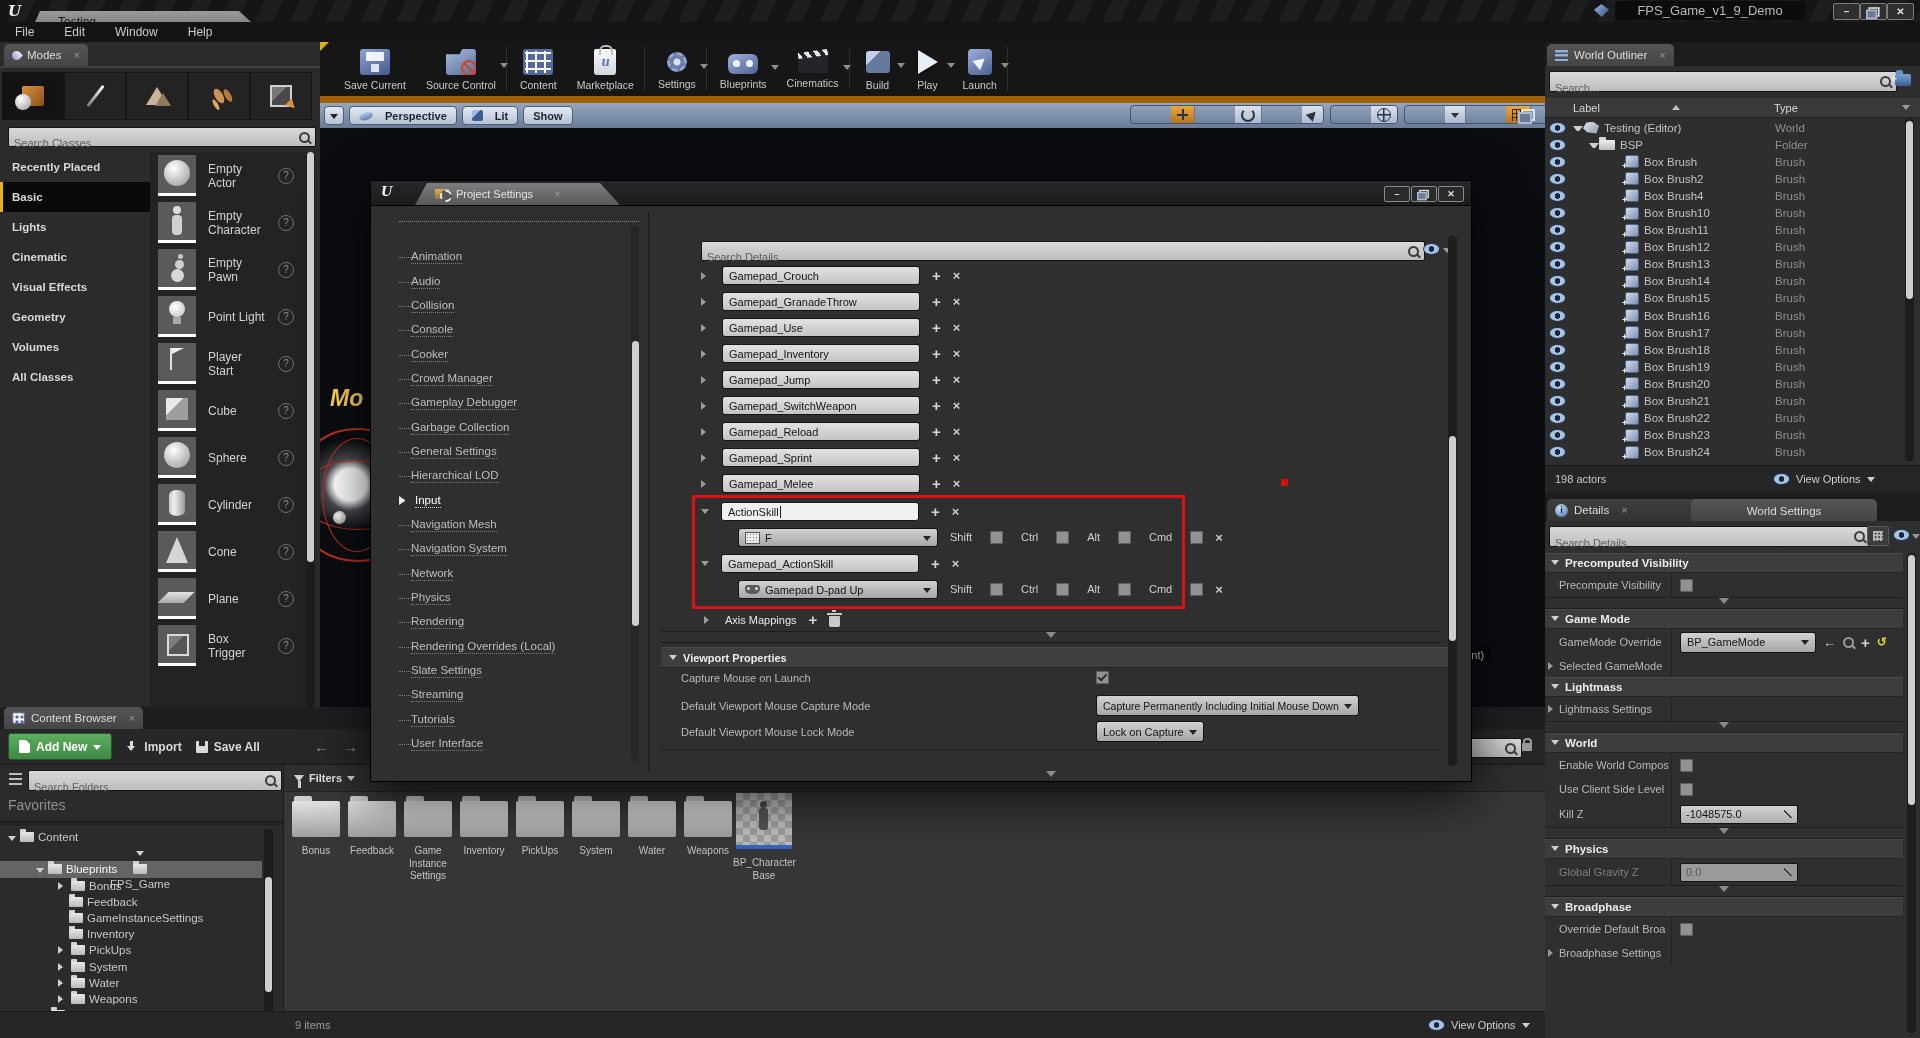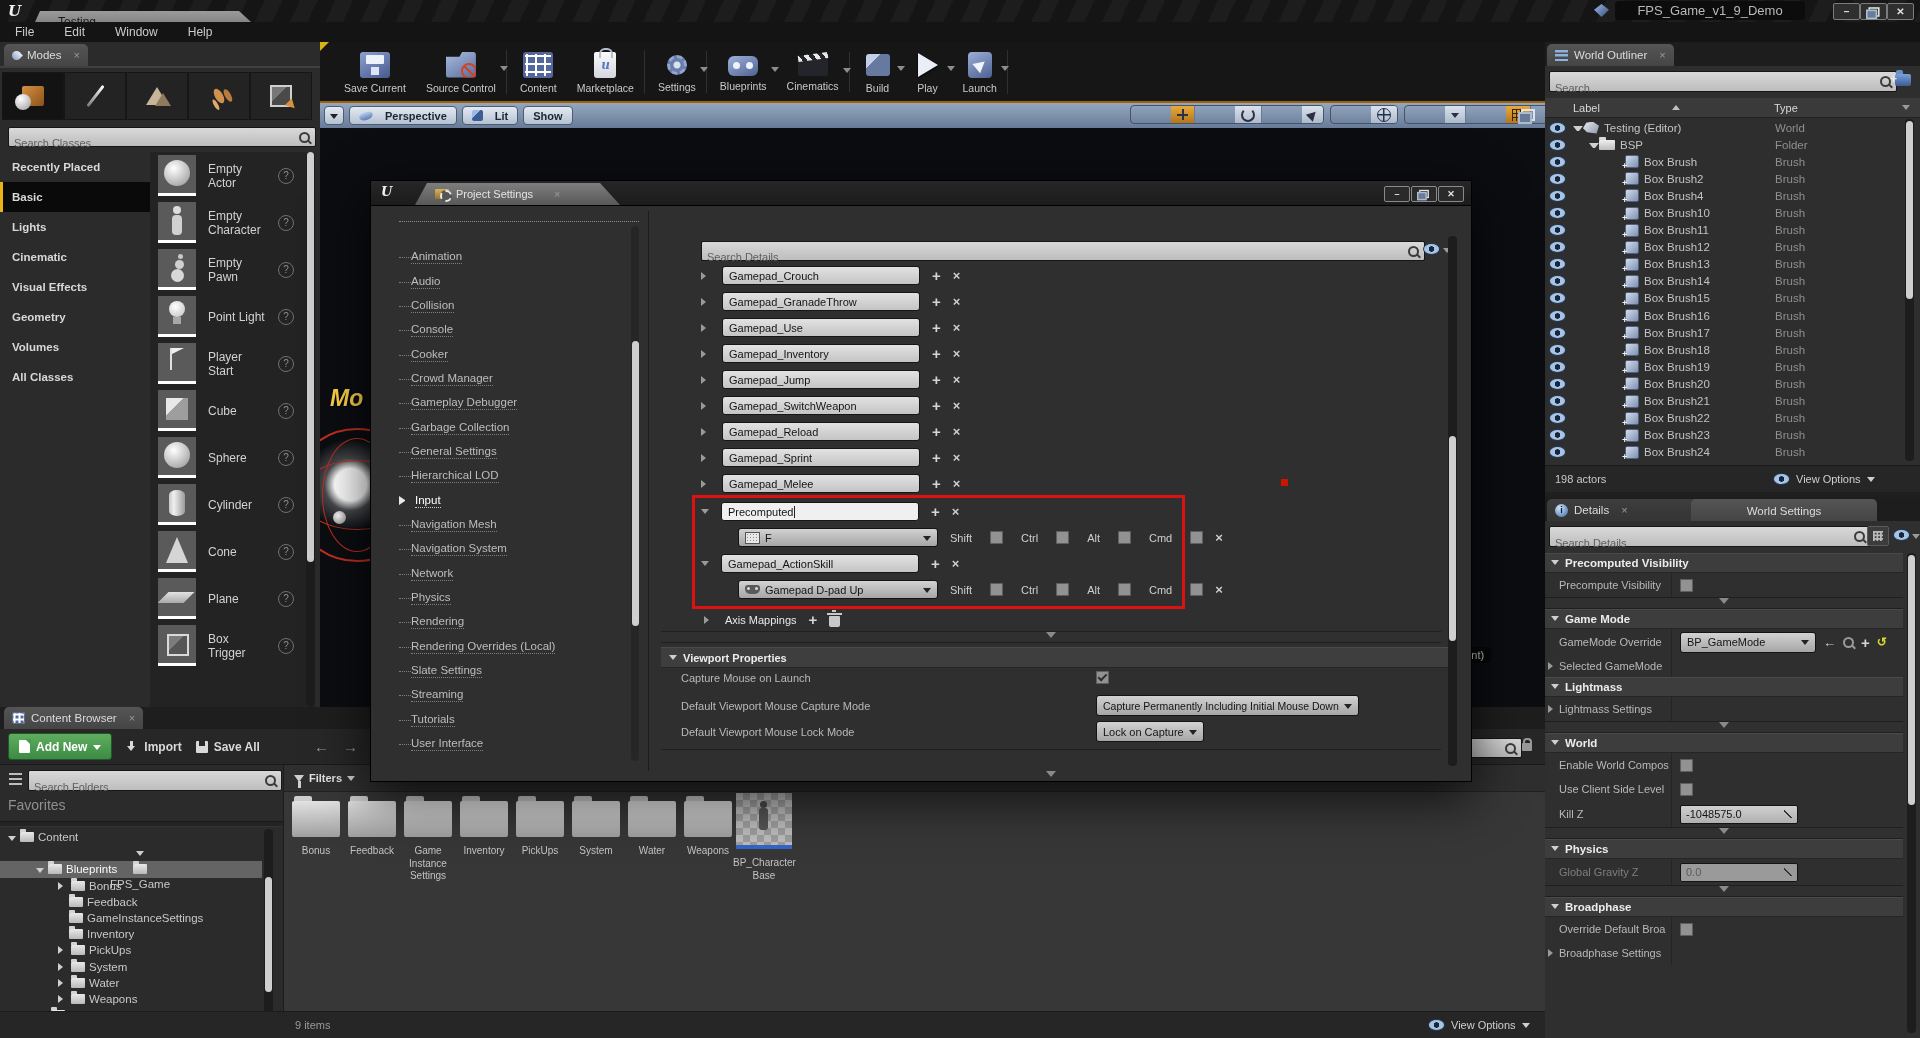--- a/index.html
+++ b/index.html
@@ -39,21 +39,21 @@
      clip-path:polygon(0 100%,10px 0,calc(100% - 24px) 0,100% 100%);color:#1b1b1b;display:flex;align-items:center;padding-left:28px;font-size:12px;margin-top:11px;}
   .winbtn{position:absolute;top:3px;width:25px;height:15px;background:#2f2f2f;border:1px solid #7c7c7c;border-radius:2px;color:#e0e0e0;
      display:flex;align-items:center;justify-content:center;font-size:10px;font-weight:bold;line-height:1;}
   #titlepill{position:absolute;left:1615px;top:1px;width:190px;height:19px;background:#0c0c0c;border-radius:4px;color:#b9b9b9;
      display:flex;align-items:center;justify-content:center;font-size:13px;}
   .hatico{position:absolute;left:1594px;top:4px;width:15px;height:13px;background:linear-gradient(135deg,#9db7e0,#33517e);clip-path:polygon(50% 0,100% 45%,50% 100%,0 45%);}
   
   #menubar{left:0;top:22px;width:1920px;height:20px;background:#141414;display:flex;align-items:center;border-bottom:1px solid #000;}
   .menuitem{padding:0 15px;color:#cbcbcb;font-size:12px;height:20px;display:flex;align-items:center;}
   
-  #toolbar{left:320px;top:42px;width:1225px;height:61px;background:#161616;border-bottom:2px solid #a16207;display:flex;align-items:center;padding-left:14px;box-sizing:border-box;}
+  #toolbar{left:320px;top:42px;width:1225px;height:61px;background:#161616;border-bottom:7px solid #a16207;display:flex;align-items:center;padding-left:14px;box-sizing:border-box;}
   .tbtn{display:flex;flex-direction:column;align-items:center;gap:4px;padding:2px 10px 0 10px;position:relative;}
   .tbtn .lbl{color:#c9c9c9;font-size:10.5px;white-space:nowrap;}
   .tbtn[data-v~="end"]{border-right:1px solid #303030;margin-right:3px;}
   .tbtn .car{position:absolute;right:-2px;top:16px;border:4px solid transparent;border-top:5px solid #8d8d8d;}
   .tico{width:30px;height:26px;position:relative;flex:none;}
   .tico[data-v="save"]{background:linear-gradient(150deg,#8ea2d0,#46598c);border-radius:3px;}
   .tico[data-v="save"]::before{content:"";position:absolute;left:6px;top:3px;right:6px;height:9px;background:#eef2fa;border-radius:1px;}
   .tico[data-v="save"]::after{content:"";position:absolute;left:11px;bottom:3px;width:8px;height:8px;background:#dde5f5;}
   .tico[data-v="source-control"]{background:linear-gradient(150deg,#a9bcdf,#5a6d9c);border-radius:3px;clip-path:polygon(0 20%,45% 20%,55% 0,100% 0,100% 100%,0 100%);}
   .tico[data-v="source-control"]::after{content:"";position:absolute;right:-1px;bottom:-1px;width:12px;height:12px;border:2px solid #d04428;border-radius:50%;background:linear-gradient(45deg,transparent 42%,#d04428 42% 58%,transparent 58%);}
@@ -220,21 +220,21 @@
   .navitem span{color:#bdbdbd;border-bottom:1px dotted #7e7e7e;padding-bottom:1px;font-size:11.5px;}
   .navitem[data-v~="sel"] span{color:#fff;border-bottom-color:#ccc;}
   .navitem .nexp{width:12px;}
   .navitem[data-v~="sel"] .nexp{border:4px solid transparent;border-left:6px solid #e8e8e8;width:0;margin-right:6px;}
   .mrow{display:flex;align-items:center;gap:12px;height:21px;margin-bottom:5px;}
   .mfield{width:198px;height:19px;background:linear-gradient(#e2e2e2,#c4c4c4);border:1px solid #161616;border-radius:3px;color:#141414;display:flex;align-items:center;padding:0 6px;box-sizing:border-box;}
   .kbico{width:13px;height:10px;background:#e8e8e8;border:1px solid #555;background-image:radial-gradient(#888 1px,transparent 1px);background-size:3px 3px;}
   .gpico{width:15px;height:9px;background:#5a5a5a;border-radius:3px 3px 5px 5px;position:relative;}
   .gpico::before{content:"";position:absolute;left:2px;top:2px;width:3px;height:3px;background:#ddd;border-radius:50%;}
   .gpico::after{content:"";position:absolute;right:2px;top:2px;width:3px;height:3px;background:#ddd;border-radius:50%;}
-  .modgrp{display:flex;align-items:center;gap:18px;}
+  .modgrp{display:flex;align-items:flex-start;gap:18px;}
   .modgrp .mlab{color:#cfcfcf;}
   .redbox{position:absolute;border:3px solid #dd1111;z-index:20;pointer-events:none;}
   .vpheader{position:absolute;height:19px;background:#3e3e3e;border-top:1px solid #4a4a4a;border-bottom:1px solid #252525;display:flex;align-items:center;gap:6px;padding-left:8px;font-weight:bold;color:#ececec;}
   .vprow{position:absolute;display:flex;align-items:center;color:#b9b9b9;}
   .reddot{position:absolute;width:7px;height:7px;background:#cc1400;z-index:30;}
 </style>
 </head>
 <body>
 
 <div id="root">
@@ -1332,21 +1332,21 @@
             <span>Gamepad_Melee</span>
           </div>
           <span class="plus">+</span>
           <span class="xg">×</span>
         </div>
       </div>
 
     <div class="mrow" style="position:absolute;left:330px;top:320px;">
       <span class="tri d"></span>
       <div class="mfield" style="background:#f0f0f0;">
-          <span>Precomputed</span>
+          <span>ActionSkill</span>
           <span style="width:1px;height:12px;background:#222;margin-left:1px;"></span>
         </div>
       <span class="plus">+</span>
       <span class="xg">×</span>
     </div>
     <div class="mrow" style="position:absolute;left:367px;top:346px;">
       <div class="ddl" style="width:200px;box-sizing:border-box;">
         <span class="kbico"></span>
         <span>F</span>
           <span class="sp"></span>

